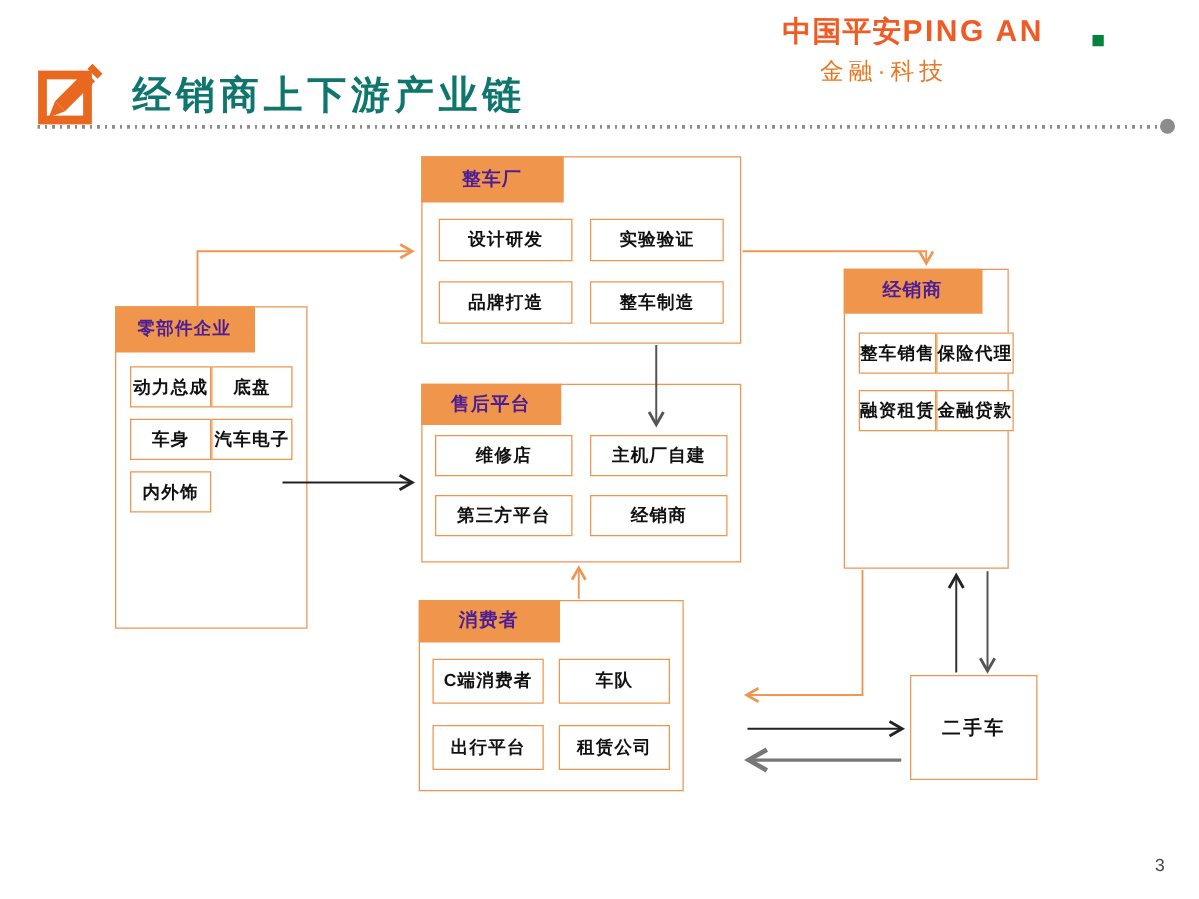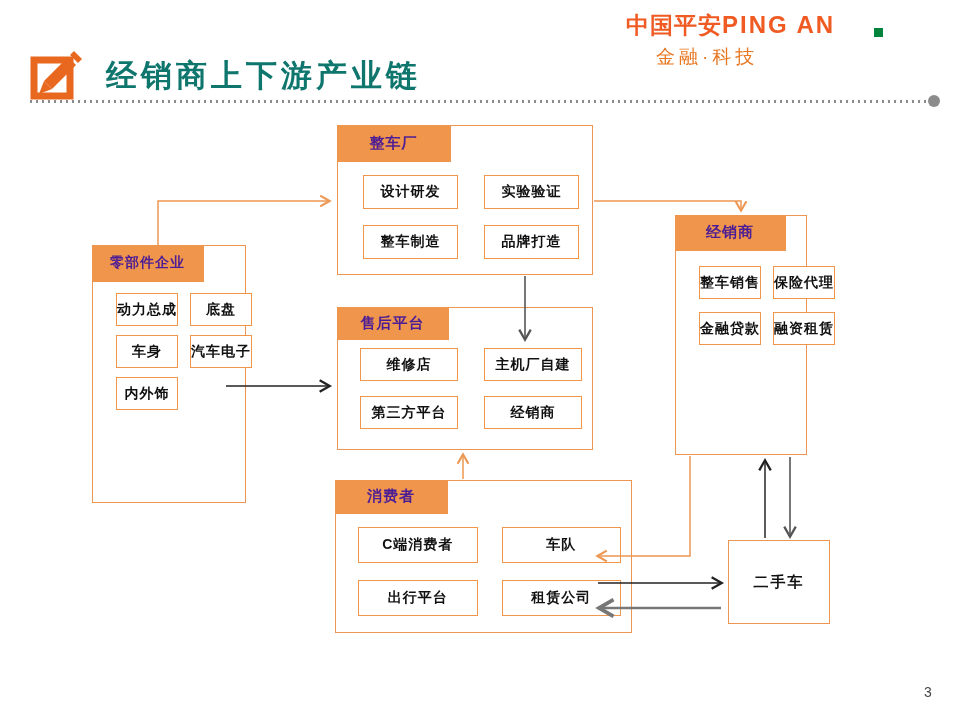--- a/index.html
+++ b/index.html
@@ -24,21 +24,21 @@
 
   
   .group{position:absolute;border:1.5px solid #EE9552;background:#fff;box-sizing:border-box;}
   .tab{position:absolute;top:-1.5px;left:-1.5px;background:#F0964C;display:flex;align-items:center;justify-content:center;
        color:#4c1d95;font-weight:bold;font-size:15px;letter-spacing:1px;}
   .items{display:grid;box-sizing:border-box;}
   .grid2{grid-template-columns:1fr 1fr;}
   .grid1{grid-template-columns:1fr 1fr;}
   .item{height:var(--ih,34px);border:1.5px solid #F0964C;background:#fff;box-sizing:border-box;
         display:flex;align-items:center;justify-content:center;
-        font-weight:bold;font-size:14px;color:#111;letter-spacing:1px;white-space:nowrap;margin-left:12px;}
+        font-weight:bold;font-size:14px;color:#111;letter-spacing:1px;white-space:nowrap;}
   .plainbox{position:absolute;border:1.5px solid #EE9552;background:#fff;box-sizing:border-box;
         display:flex;align-items:center;justify-content:center;font-weight:bold;font-size:15px;color:#111;letter-spacing:2px;}
 
   .connectors{position:absolute;left:0;top:0;width:959px;height:719px;pointer-events:none;}
 
   .page-num{position:absolute;left:924px;top:684px;font-size:14px;color:#444;}
 </style>
 </head>
 <body>
 
@@ -63,22 +63,22 @@
     <div class="page-title">经销商上下游产业链</div>
   </div>
   <div class="dotted-line"></div>
   <div class="dotted-end"></div>
 
   <div class="group" style="left:337px;top:125px;width:256px;height:150px">
     <div class="tab" style="width:114px;height:37px">整车厂</div>
     <div class="items grid2" style="padding:49px 13px 0;column-gap:14px;row-gap:16px;--ih:34px">
       <div class="item">设计研发</div>
       <div class="item">实验验证</div>
+      <div class="item">品牌打造</div>
       <div class="item">整车制造</div>
-      <div class="item">品牌打造</div>
     </div>
   </div>
 
   <div class="group" style="left:92px;top:245px;width:154px;height:258px">
     <div class="tab" style="width:112px;height:37px;font-size:14px">零部件企业</div>
     <div class="items grid1" style="padding:47px 11px 0;row-gap:9px;--ih:33px">
       <div class="item">动力总成</div>
       <div class="item">底盘</div>
       <div class="item">车身</div>
       <div class="item">汽车电子</div>
@@ -94,26 +94,26 @@
       <div class="item">第三方平台</div>
       <div class="item">经销商</div>
     </div>
   </div>
 
   <div class="group" style="left:675px;top:215px;width:132px;height:240px">
     <div class="tab" style="width:111px;height:36px">经销商</div>
     <div class="items grid1" style="padding:50px 11px 0;row-gap:13px;--ih:33px">
       <div class="item">整车销售</div>
       <div class="item">保险代理</div>
+      <div class="item">融资租赁</div>
       <div class="item">金融贷款</div>
-      <div class="item">融资租赁</div>
     </div>
   </div>
 
-  <div class="group" style="left:335px;top:480px;width:297px;height:153px">
+  <div class="group" style="left:335px;top:480px;width:212px;height:153px">
     <div class="tab" style="width:113px;height:34px">消费者</div>
     <div class="items grid2" style="padding:46px 10px 0;column-gap:12px;row-gap:17px;--ih:36px">
       <div class="item">C端消费者</div>
       <div class="item">车队</div>
       <div class="item">出行平台</div>
       <div class="item">租赁公司</div>
     </div>
   </div>
 
   <div class="plainbox" style="left:728px;top:540px;width:102px;height:84px">二手车</div>

